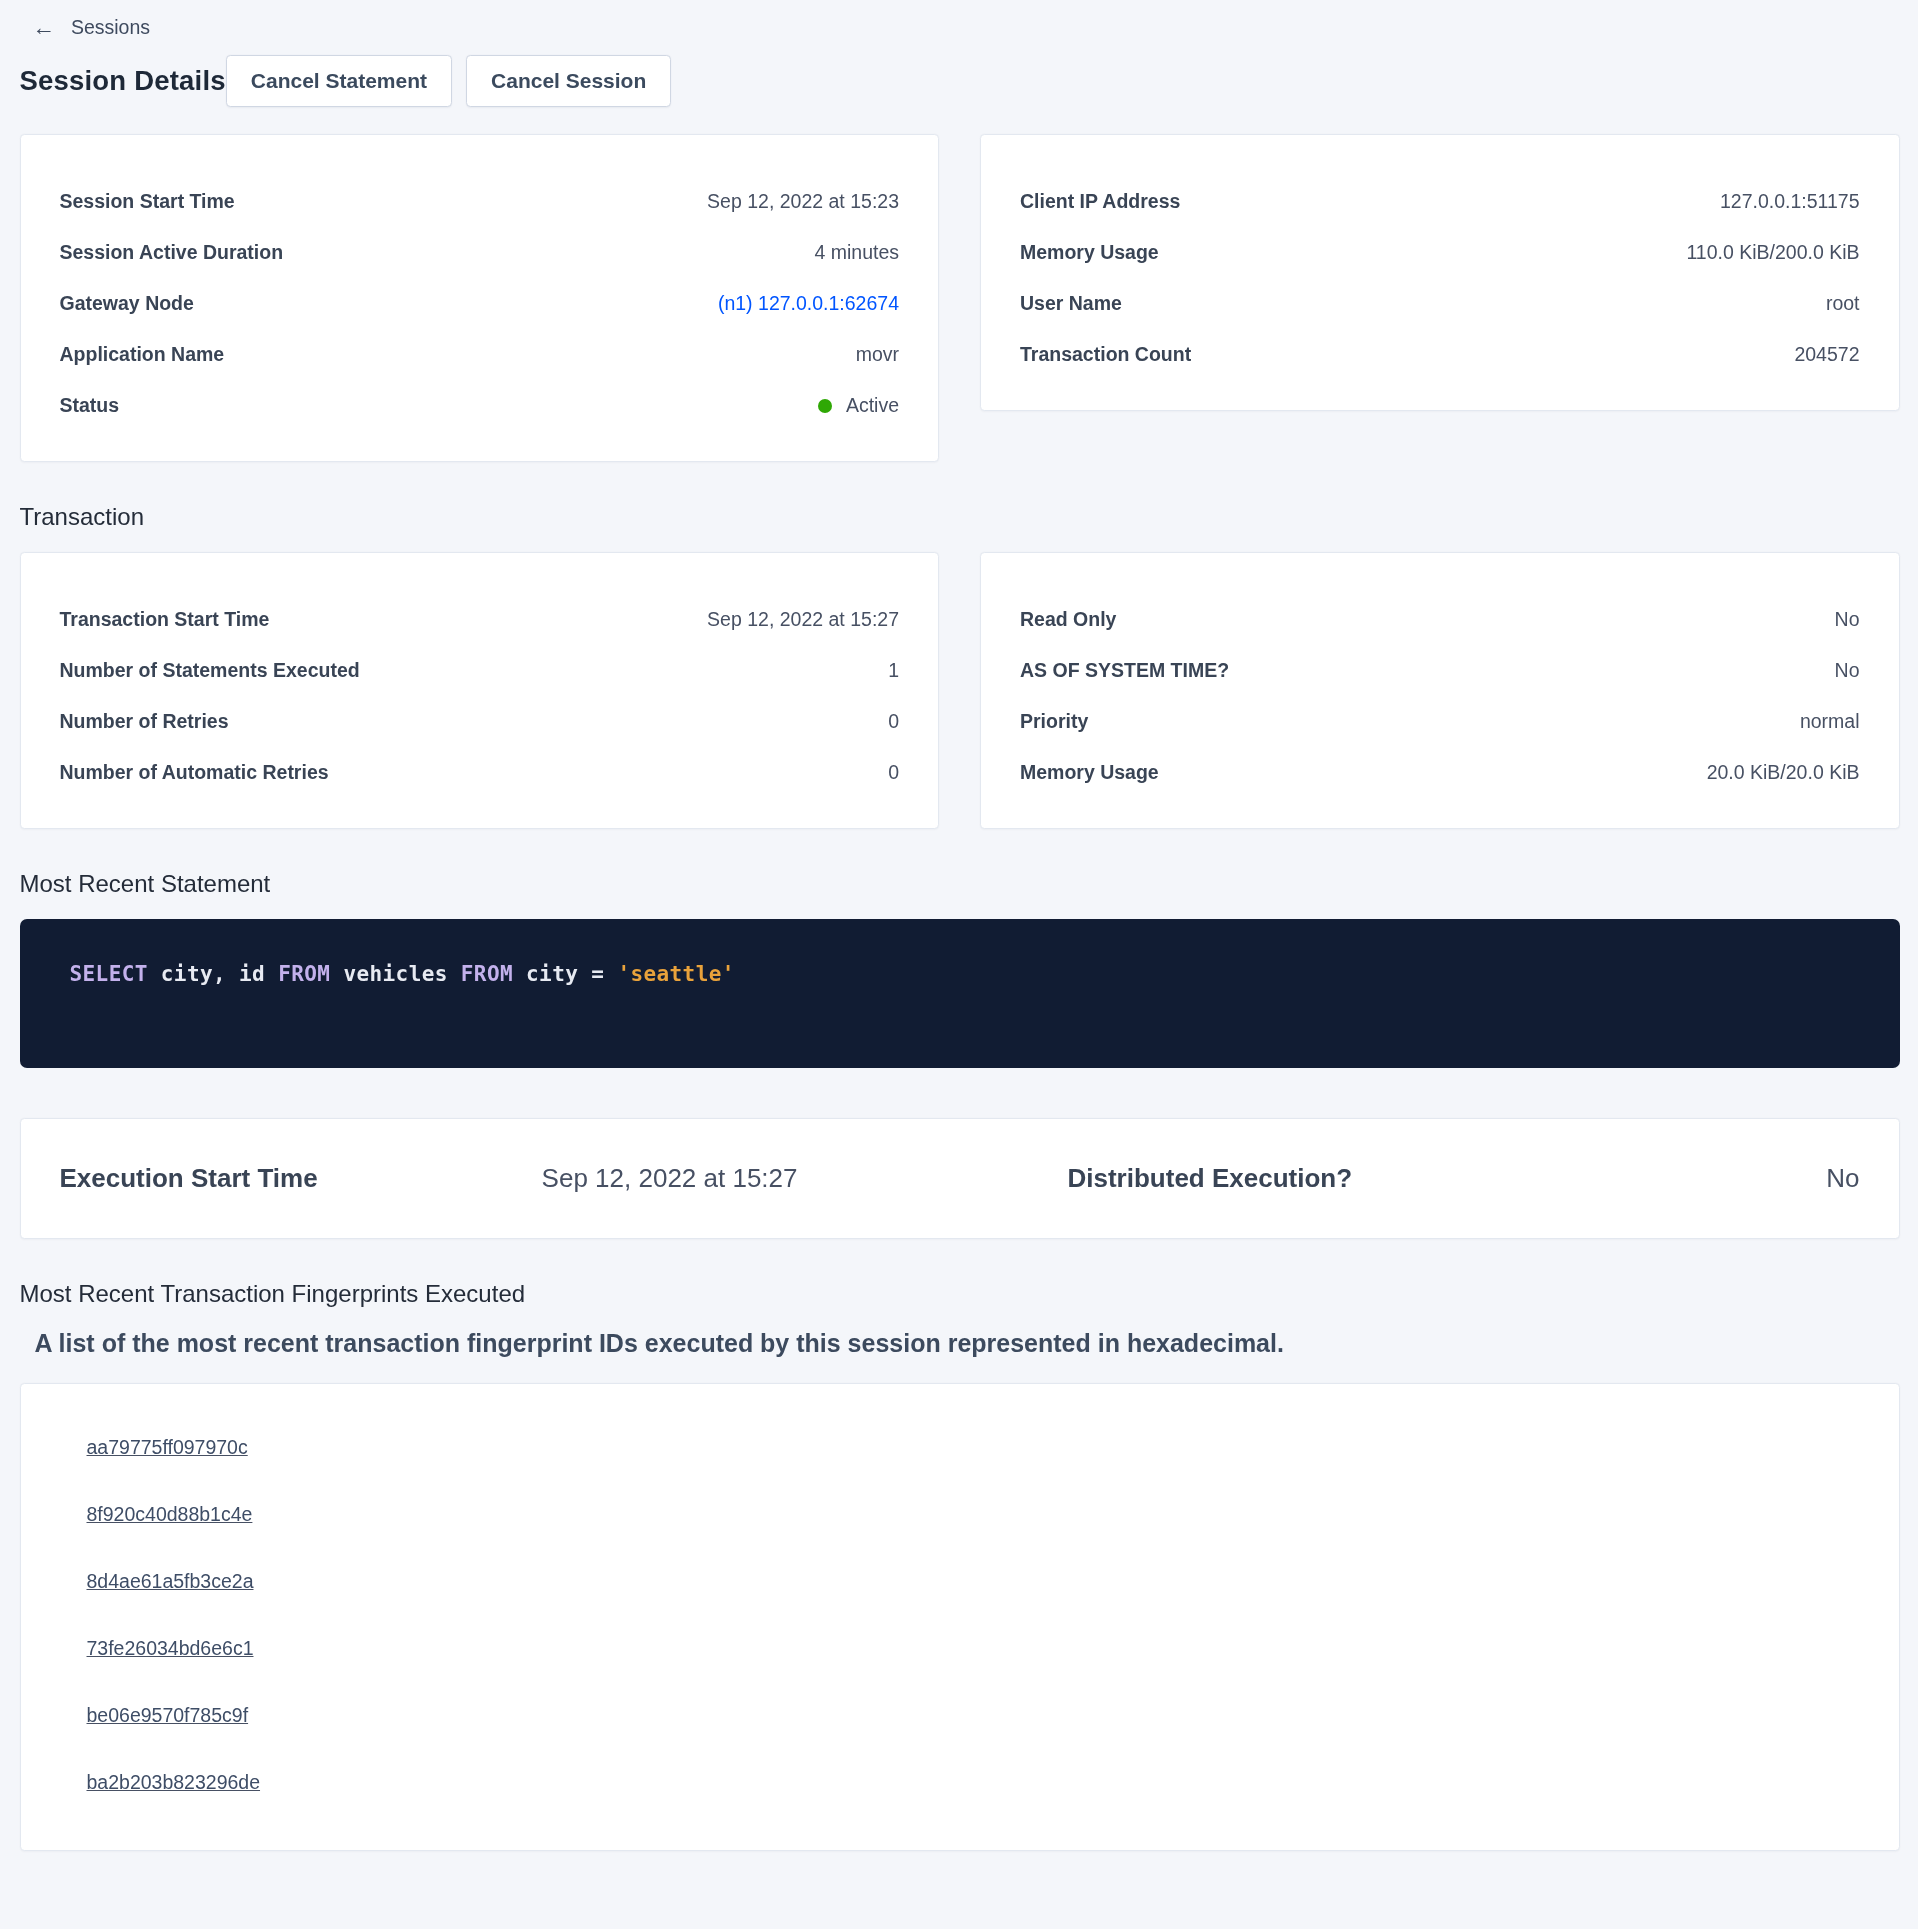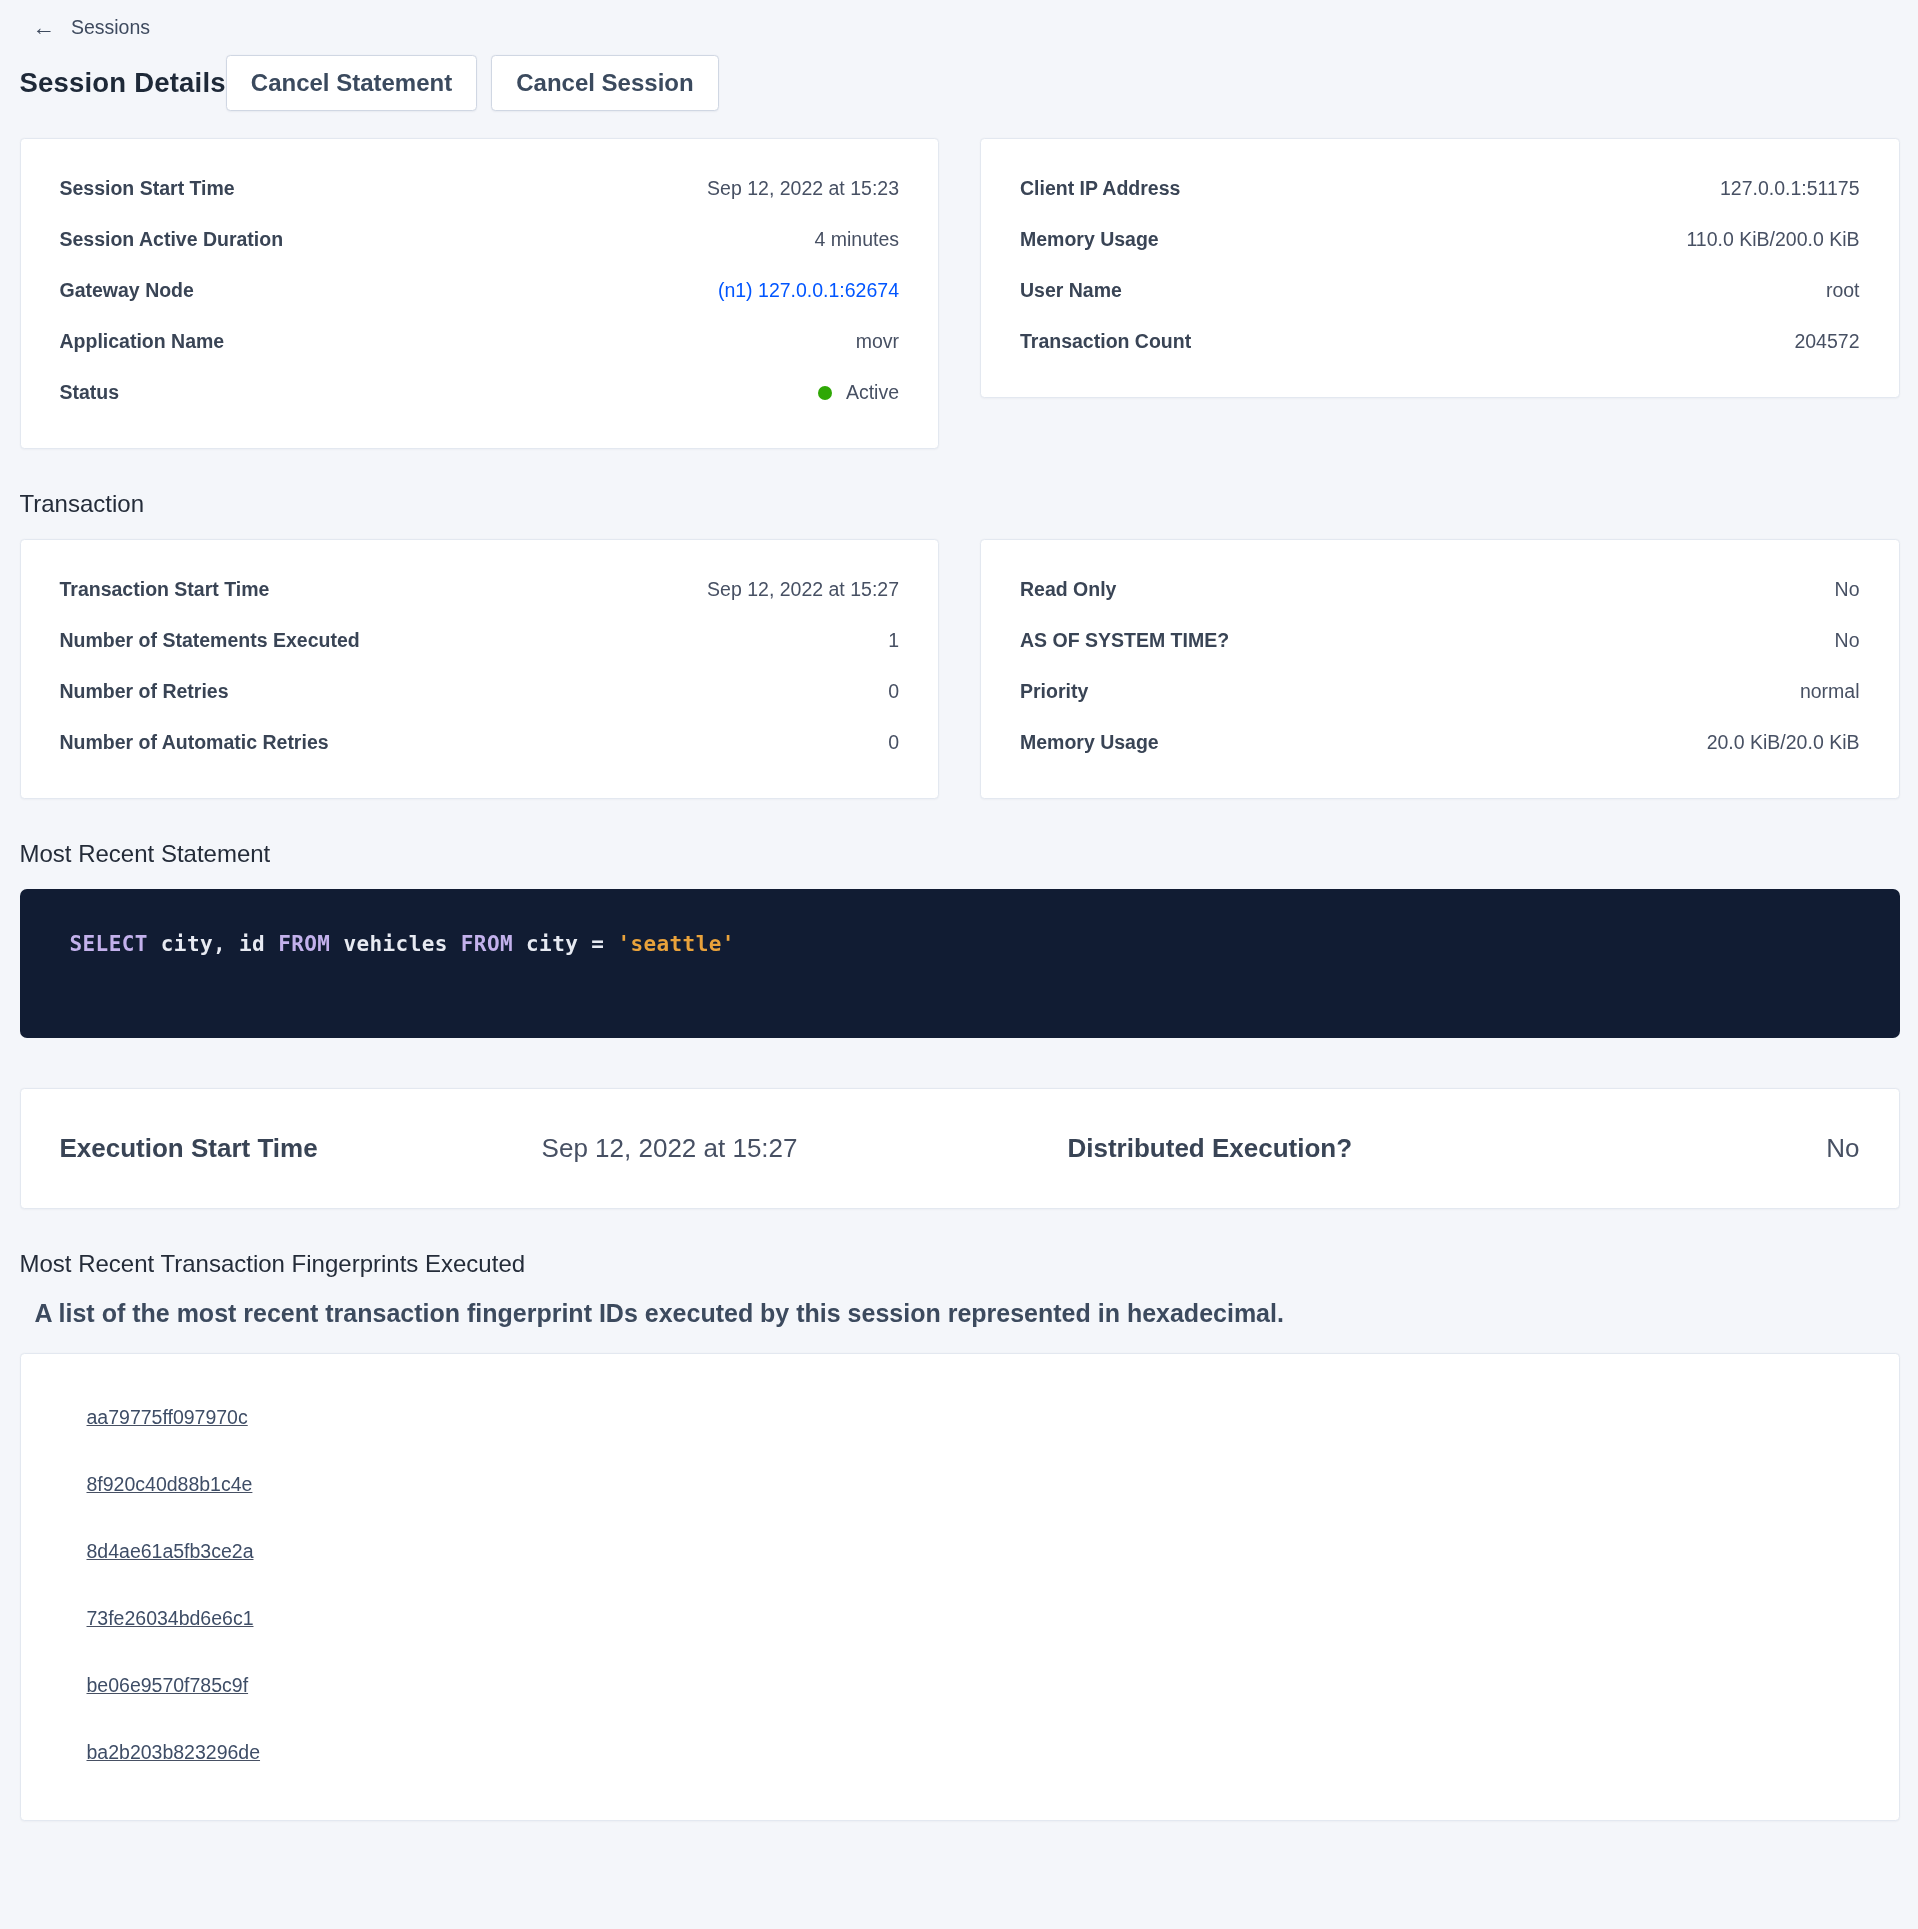--- a/index.html
+++ b/index.html
@@ -30,37 +30,37 @@
   .page-title {
     font-size: 27.5px; font-weight: bold; color: #1e2938; letter-spacing: 0.2px;
   }
   .header-actions { display: flex; gap: 14px; }
   .btn {
     background: #ffffff;
     border: 0.9px solid #d0d7e3;
     border-radius: 4.4px;
     padding: 13.3px 24px;
     font-family: "Liberation Sans", sans-serif;
-    font-size: 24px; font-weight: bold; color: #3b4a5e;
+    font-size: 21px; font-weight: bold; color: #3b4a5e;
     box-shadow: 0 0.9px 1.8px rgba(40,54,78,0.06);
     cursor: pointer;
   }
 
   
   .grid2 {
     display: grid;
     grid-template-columns: 1fr 1fr;
     gap: 41px;
     align-items: start;
   }
   .card {
     background: #ffffff;
     border: 0.9px solid #e3e8f0;
     border-radius: 4.4px;
-    padding: 24px 39px 30px 39px;
+    padding: 41px 39px 30px 39px;
     box-shadow: 0 0.9px 1.8px rgba(40,54,78,0.04);
   }
   .kv-row {
     display: flex; justify-content: space-between; align-items: center;
     padding: 14px 0;
     font-size: 19.5px;
   }
   .kv-label { font-weight: bold; color: #394455; }
   .kv-value { color: #475063; text-align: left; }
   .link { color: #0055ff; cursor: pointer; }

